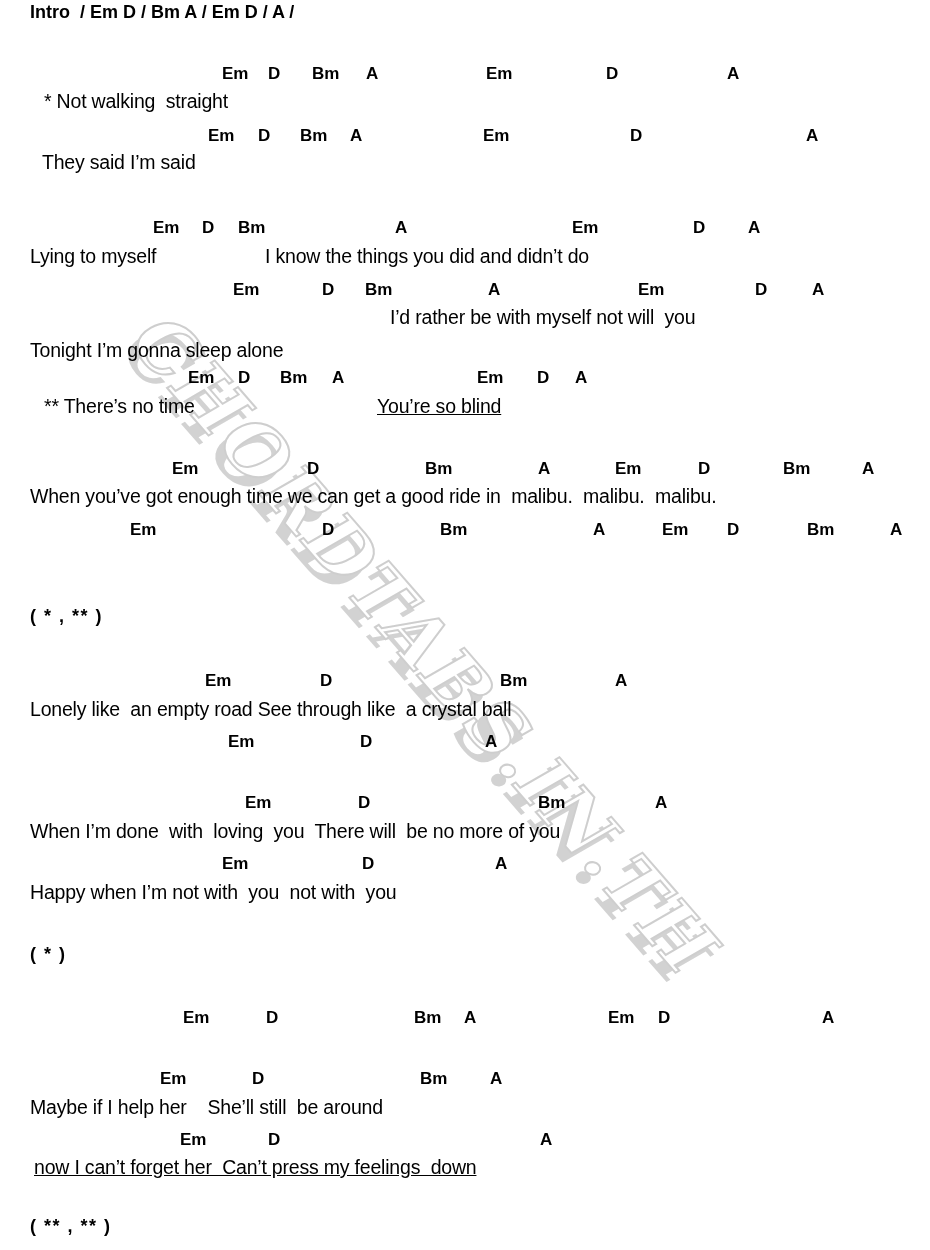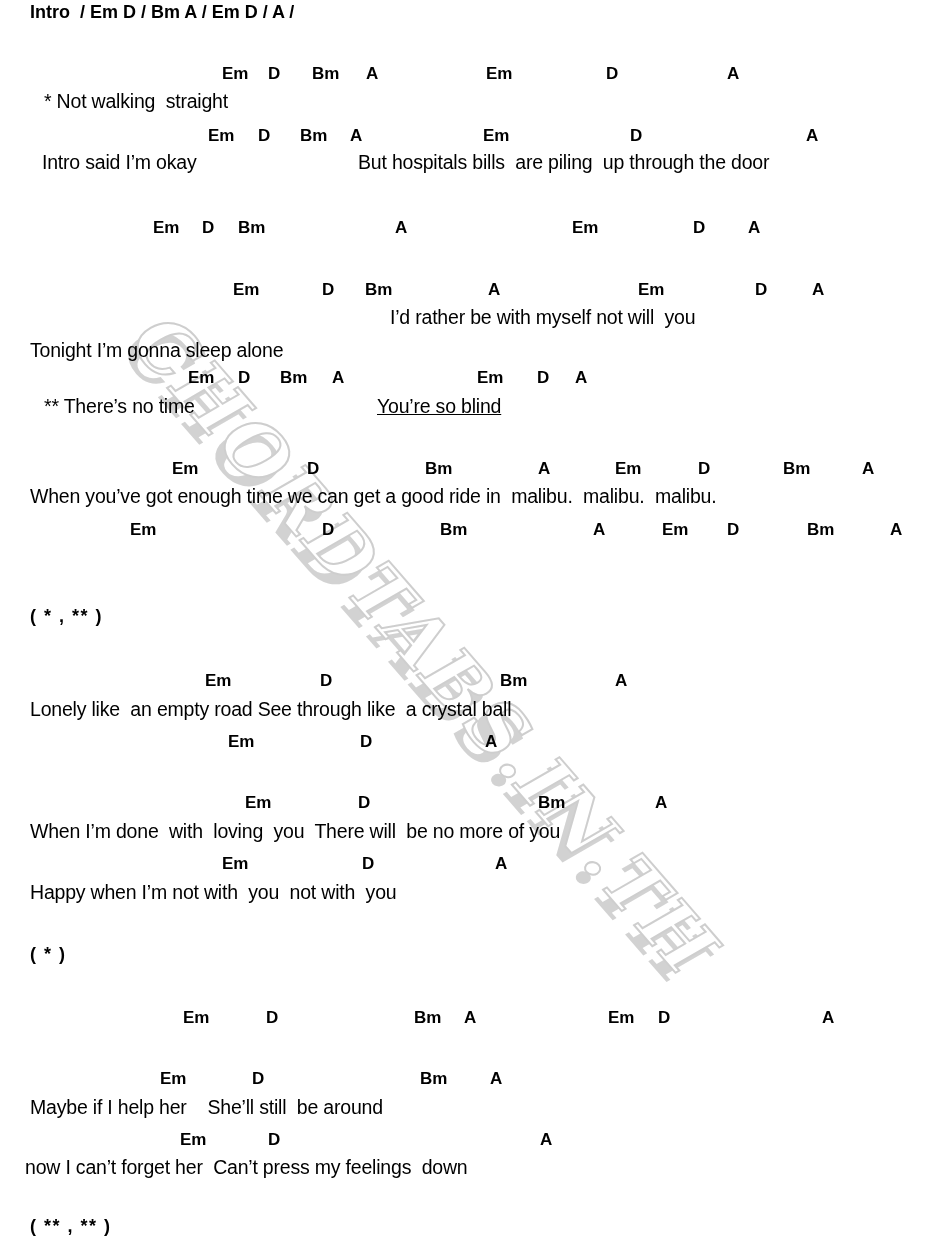--- a/index.html
+++ b/index.html
@@ -59,31 +59,34 @@
     <div class="line chords" style="top: 126px;">
       <span class="seg" style="left: 208px;">Em</span>
       <span class="seg" style="left: 258px;">D</span>
       <span class="seg" style="left: 300px;">Bm</span>
       <span class="seg" style="left: 350px;">A</span>
       <span class="seg" style="left: 483px;">Em</span>
       <span class="seg" style="left: 630px;">D</span>
       <span class="seg" style="left: 806px;">A</span>
     </div>
     <div class="line lyrics" style="top: 151px;">
-      <span class="seg" style="left: 42px;">Intro said I’m okay</span>
-      <span class="seg" style="left: 358px;">But hospitals bills  are piling  up through the door</span>
+      <span class="seg" style="left: 42px;">They said I’m said</span>
     </div>
     <div class="line chords" style="top: 218px;">
       <span class="seg" style="left: 153px;">Em</span>
       <span class="seg" style="left: 202px;">D</span>
       <span class="seg" style="left: 238px;">Bm</span>
       <span class="seg" style="left: 395px;">A</span>
       <span class="seg" style="left: 572px;">Em</span>
       <span class="seg" style="left: 693px;">D</span>
       <span class="seg" style="left: 748px;">A</span>
+    </div>
+    <div class="line lyrics" style="top: 245px;">
+      <span class="seg" style="left: 30px;">Lying to myself</span>
+      <span class="seg" style="left: 265px;">I know the things you did and didn’t do</span>
     </div>
     <div class="line chords" style="top: 280px;">
       <span class="seg" style="left: 233px;">Em</span>
       <span class="seg" style="left: 322px;">D</span>
       <span class="seg" style="left: 365px;">Bm</span>
       <span class="seg" style="left: 488px;">A</span>
       <span class="seg" style="left: 638px;">Em</span>
       <span class="seg" style="left: 755px;">D</span>
       <span class="seg" style="left: 812px;">A</span>
     </div>
@@ -181,18 +184,18 @@
     </div>
     <div class="line lyrics" style="top: 1096px; text-align: right;">
       <span class="seg" style="left: 30px;">Maybe if I help her    She’ll still  be around</span>
     </div>
     <div class="line chords" style="top: 1130px;">
       <span class="seg" style="left: 180px;">Em</span>
       <span class="seg" style="left: 268px;">D</span>
       <span class="seg" style="left: 540px;">A</span>
     </div>
     <div class="line lyrics" style="top: 1156px;">
-      <span class="seg" style="left: 25px;">now I can’t forget her  Can’t press my feelings  down</span>
+      <span class="seg" style="left: 34px; text-decoration: underline;">now I can’t forget her  Can’t press my feelings  down</span>
     </div>
     <div class="line section-label" style="top: 1216px;">
       <span class="seg" style="left: 30px;">( ** , ** )</span>
     </div>
   </div>
 
 </body></html>

